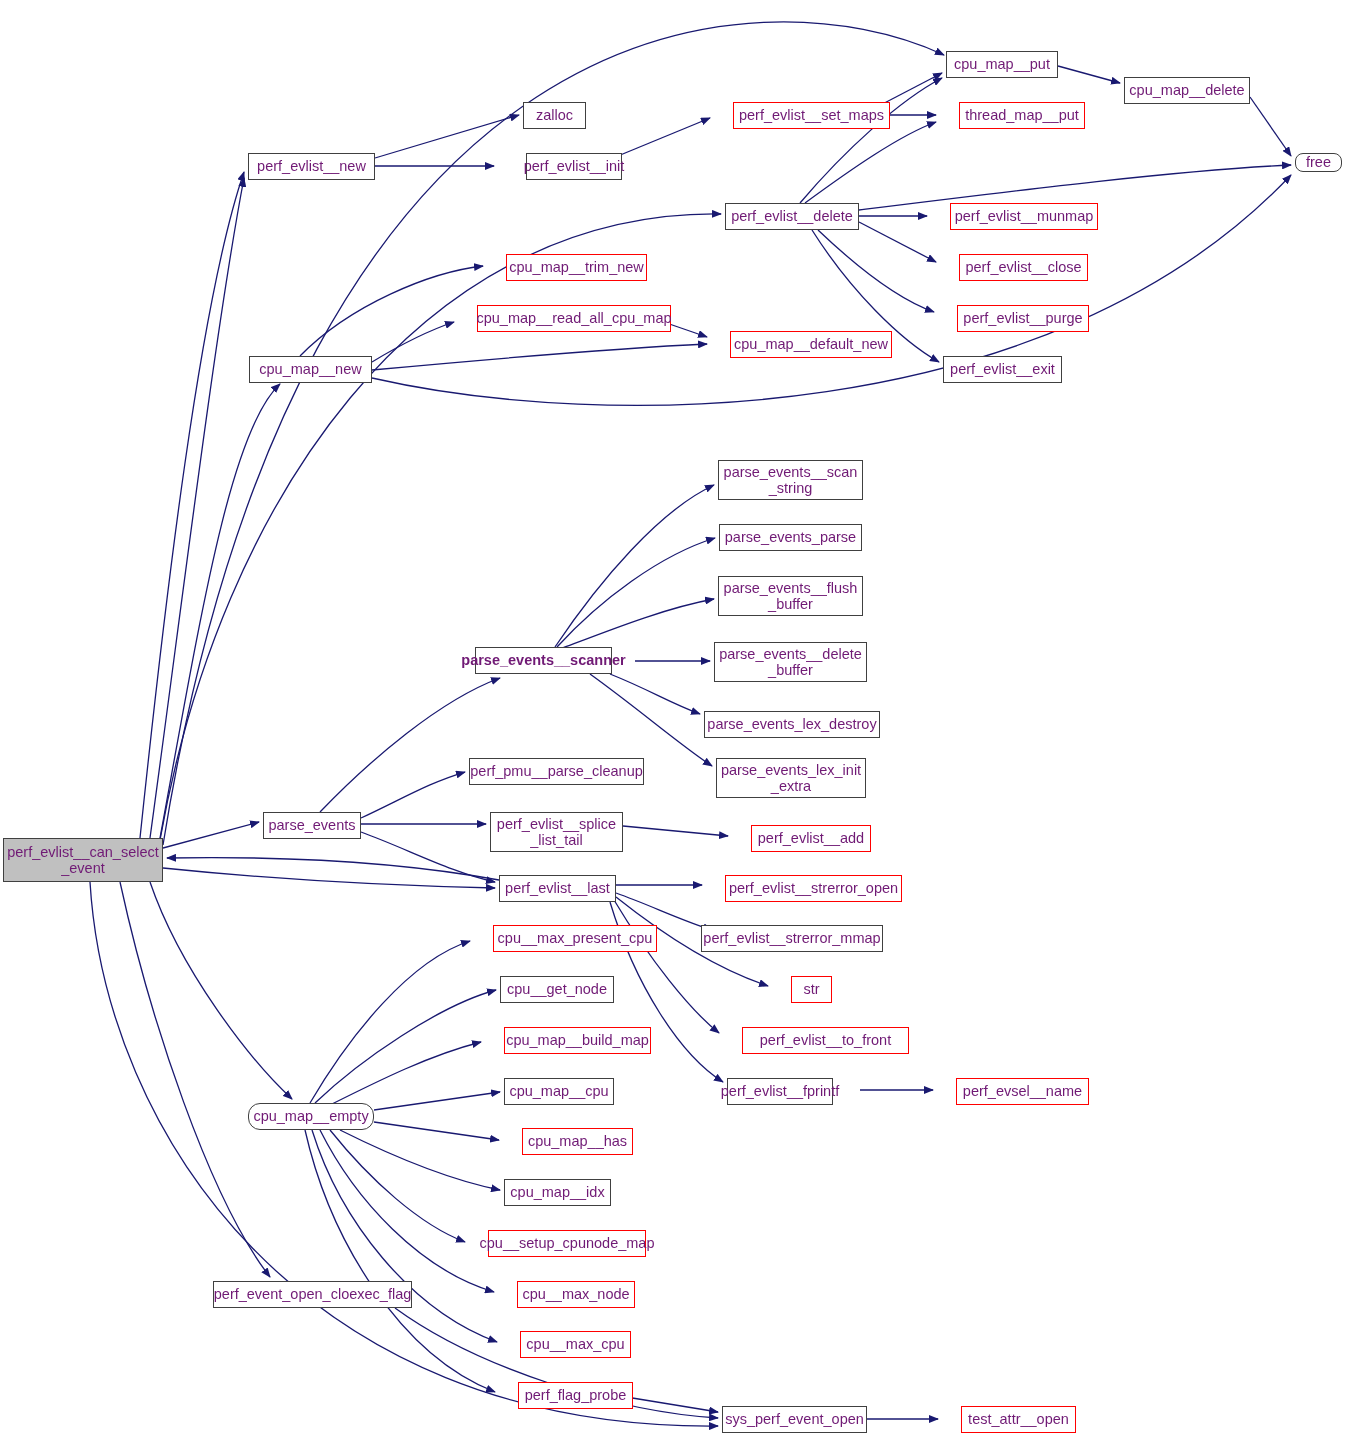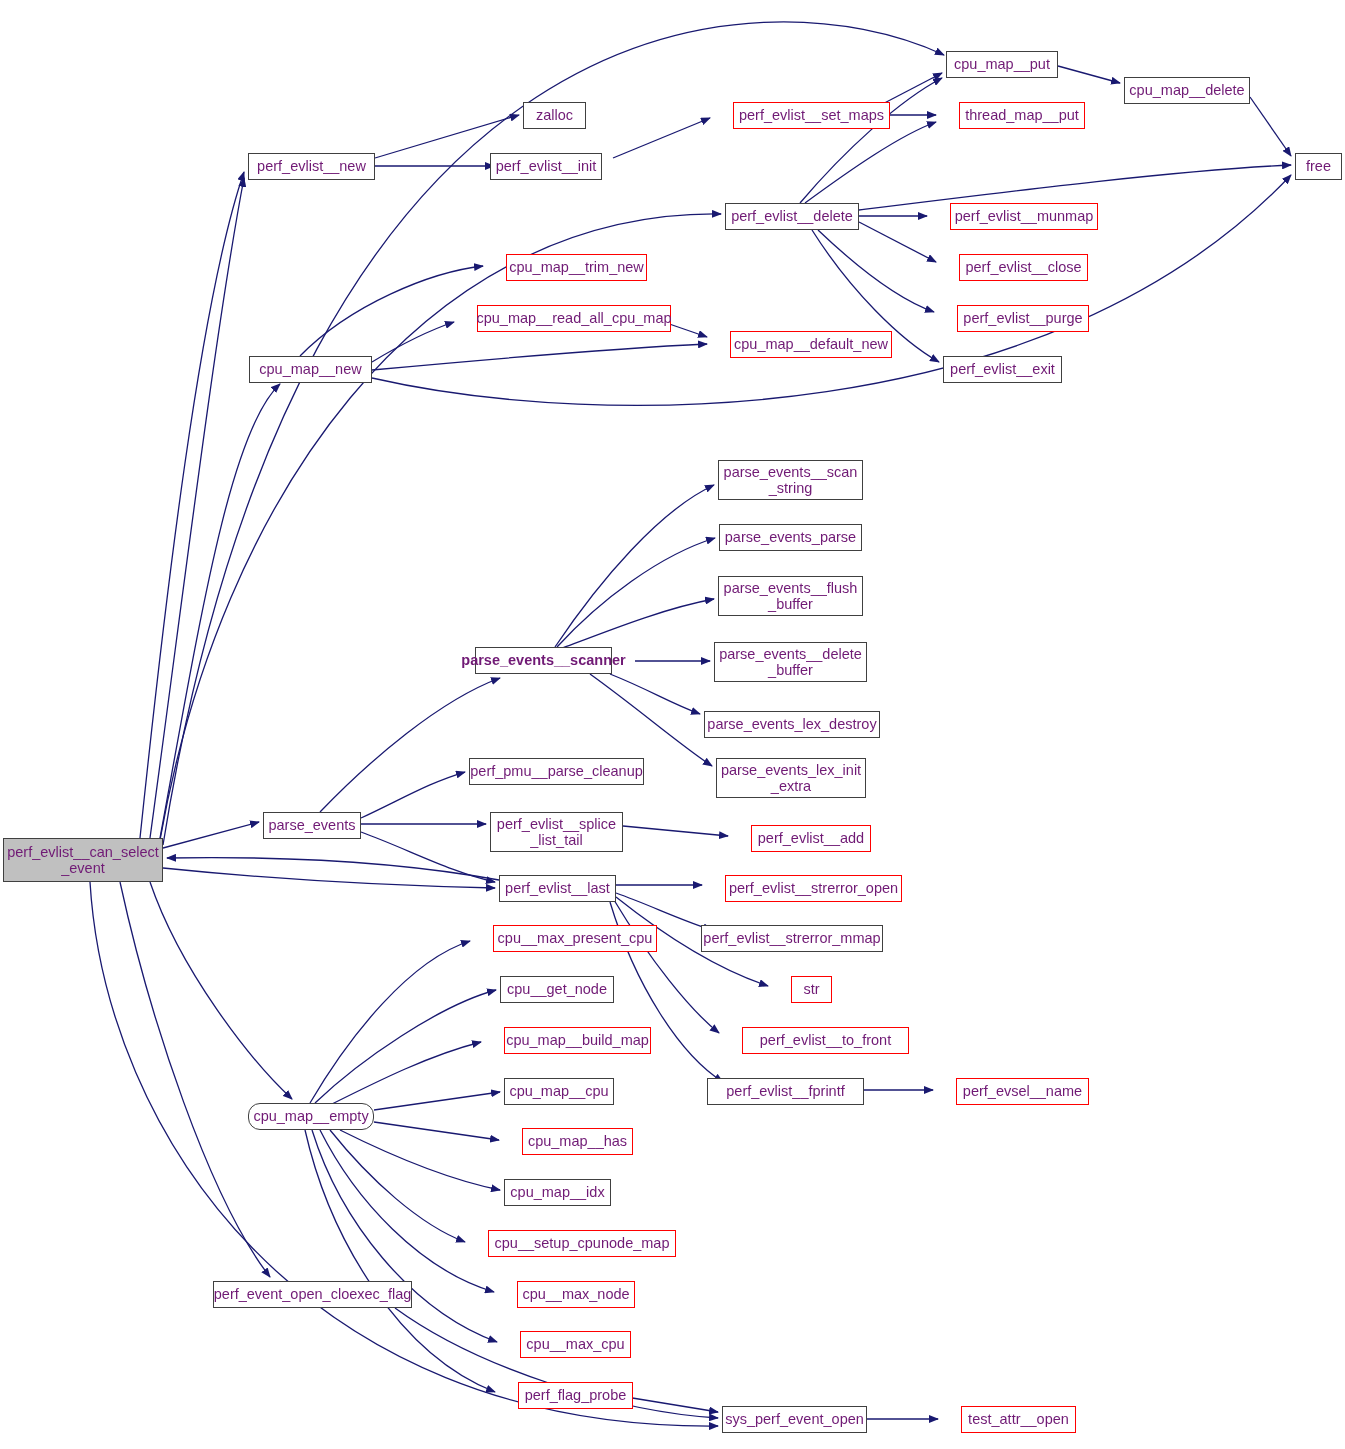--- a/index.html
+++ b/index.html
@@ -85,26 +85,26 @@
         <path d="M 90 882 C 105 1130 300 1430 718 1426" marker-end="url(#ah)"></path>
         <path d="M 614 1395 L 718 1412" marker-end="url(#ah)"></path>
         <path d="M 867 1419 L 938 1419" marker-end="url(#ah)"></path>
       </g>
   </svg>
   <div id="nodes">
       <div class="node root" style="left: 3px; top: 838px; width: 160px; height: 44px;"><span class="lbl">perf_evlist__can_select
 _event</span></div>
       <div class="node" style="left: 248px; top: 153px; width: 127px; height: 27px;"><span class="lbl">perf_evlist__new</span></div>
       <div class="node" style="left: 523px; top: 102px; width: 63px; height: 27px;"><span class="lbl">zalloc</span></div>
-      <div class="node" style="left: 490px; top: 153px; width: 112px; height: 27px;"><span class="lbl">perf_evlist__init</span></div>
+      <div class="node" style="left: 526px; top: 153px; width: 96px; height: 27px;"><span class="lbl">perf_evlist__init</span></div>
       <div class="node red" style="left: 714px; top: 102px; width: 157px; height: 27px;"><span class="lbl">perf_evlist__set_maps</span></div>
       <div class="node" style="left: 946px; top: 51px; width: 112px; height: 27px;"><span class="lbl">cpu_map__put</span></div>
       <div class="node red" style="left: 940px; top: 102px; width: 126px; height: 27px;"><span class="lbl">thread_map__put</span></div>
       <div class="node" style="left: 1124px; top: 77px; width: 126px; height: 27px;"><span class="lbl">cpu_map__delete</span></div>
-      <div class="node" style="left: 1295px; top: 153px; width: 47px; height: 27px;"><span class="lbl">free</span></div>
+      <div class="node" style="left: 1295px; top: 153px; width: 47px; height: 19px; border-radius: 8px;"><span class="lbl">free</span></div>
       <div class="node" style="left: 725px; top: 203px; width: 134px; height: 27px;"><span class="lbl">perf_evlist__delete</span></div>
       <div class="node red" style="left: 931px; top: 203px; width: 148px; height: 27px;"><span class="lbl">perf_evlist__munmap</span></div>
       <div class="node red" style="left: 940px; top: 254px; width: 129px; height: 27px;"><span class="lbl">perf_evlist__close</span></div>
       <div class="node red" style="left: 938px; top: 305px; width: 132px; height: 27px;"><span class="lbl">perf_evlist__purge</span></div>
       <div class="node" style="left: 943px; top: 356px; width: 119px; height: 27px;"><span class="lbl">perf_evlist__exit</span></div>
       <div class="node red" style="left: 487px; top: 254px; width: 141px; height: 27px;"><span class="lbl">cpu_map__trim_new</span></div>
       <div class="node red" style="left: 458px; top: 305px; width: 194px; height: 27px;"><span class="lbl">cpu_map__read_all_cpu_map</span></div>
       <div class="node" style="left: 249px; top: 356px; width: 123px; height: 27px;"><span class="lbl">cpu_map__new</span></div>
       <div class="node red" style="left: 711px; top: 331px; width: 162px; height: 27px;"><span class="lbl">cpu_map__default_new</span></div>
       <div class="node" style="left: 718px; top: 460px; width: 145px; height: 40px;"><span class="lbl">parse_events__scan
@@ -121,30 +121,30 @@
       <div class="node" style="left: 469px; top: 758px; width: 175px; height: 27px;"><span class="lbl">perf_pmu__parse_cleanup</span></div>
       <div class="node" style="left: 263px; top: 812px; width: 98px; height: 27px;"><span class="lbl">parse_events</span></div>
       <div class="node" style="left: 490px; top: 812px; width: 133px; height: 40px;"><span class="lbl">perf_evlist__splice
 _list_tail</span></div>
       <div class="node red" style="left: 732px; top: 825px; width: 120px; height: 27px;"><span class="lbl">perf_evlist__add</span></div>
       <div class="node" style="left: 499px; top: 875px; width: 117px; height: 27px;"><span class="lbl">perf_evlist__last</span></div>
       <div class="node red" style="left: 706px; top: 875px; width: 177px; height: 27px;"><span class="lbl">perf_evlist__strerror_open</span></div>
       <div class="node" style="left: 701px; top: 925px; width: 182px; height: 27px;"><span class="lbl">perf_evlist__strerror_mmap</span></div>
       <div class="node red" style="left: 772px; top: 976px; width: 41px; height: 27px;"><span class="lbl">str</span></div>
       <div class="node red" style="left: 723px; top: 1027px; width: 167px; height: 27px;"><span class="lbl">perf_evlist__to_front</span></div>
-      <div class="node" style="left: 707px; top: 1078px; width: 157px; height: 27px;"><span class="lbl">perf_evlist__fprintf</span></div>
+      <div class="node" style="left: 727px; top: 1078px; width: 106px; height: 27px;"><span class="lbl">perf_evlist__fprintf</span></div>
       <div class="node red" style="left: 937px; top: 1078px; width: 133px; height: 27px;"><span class="lbl">perf_evsel__name</span></div>
       <div class="node red" style="left: 474px; top: 925px; width: 164px; height: 27px;"><span class="lbl">cpu__max_present_cpu</span></div>
       <div class="node" style="left: 500px; top: 976px; width: 114px; height: 27px;"><span class="lbl">cpu__get_node</span></div>
       <div class="node red" style="left: 485px; top: 1027px; width: 147px; height: 27px;"><span class="lbl">cpu_map__build_map</span></div>
       <div class="node" style="left: 504px; top: 1078px; width: 110px; height: 27px;"><span class="lbl">cpu_map__cpu</span></div>
       <div class="node red" style="left: 503px; top: 1128px; width: 111px; height: 27px;"><span class="lbl">cpu_map__has</span></div>
       <div class="node" style="left: 504px; top: 1179px; width: 107px; height: 27px;"><span class="lbl">cpu_map__idx</span></div>
       <div class="node" style="left: 248px; top: 1103px; width: 126px; height: 27px; border-radius: 12px;"><span class="lbl">cpu_map__empty</span></div>
-      <div class="node red" style="left: 469px; top: 1230px; width: 188px; height: 27px;"><span class="lbl">cpu__setup_cpunode_map</span></div>
+      <div class="node red" style="left: 469px; top: 1230px; width: 158px; height: 27px;"><span class="lbl">cpu__setup_cpunode_map</span></div>
       <div class="node red" style="left: 498px; top: 1281px; width: 118px; height: 27px;"><span class="lbl">cpu__max_node</span></div>
       <div class="node red" style="left: 501px; top: 1331px; width: 111px; height: 27px;"><span class="lbl">cpu__max_cpu</span></div>
       <div class="node red" style="left: 499px; top: 1382px; width: 115px; height: 27px;"><span class="lbl">perf_flag_probe</span></div>
       <div class="node" style="left: 213px; top: 1281px; width: 199px; height: 27px;"><span class="lbl">perf_event_open_cloexec_flag</span></div>
       <div class="node" style="left: 722px; top: 1406px; width: 145px; height: 27px;"><span class="lbl">sys_perf_event_open</span></div>
       <div class="node red" style="left: 942px; top: 1406px; width: 115px; height: 27px;"><span class="lbl">test_attr__open</span></div>
     </div>
 </div>
 
 </body></html>

